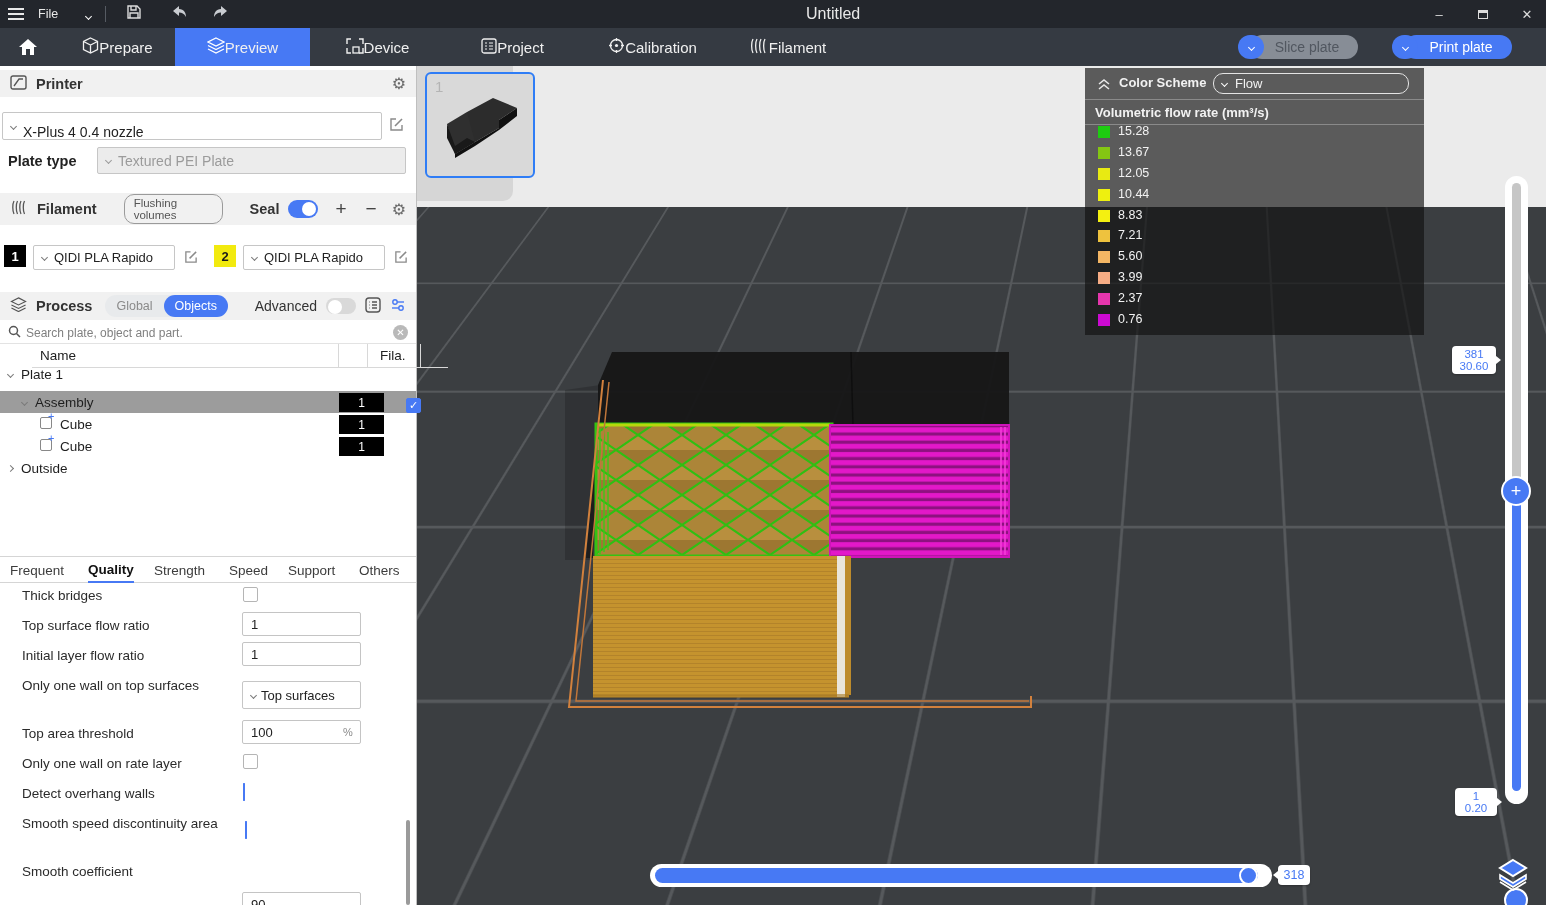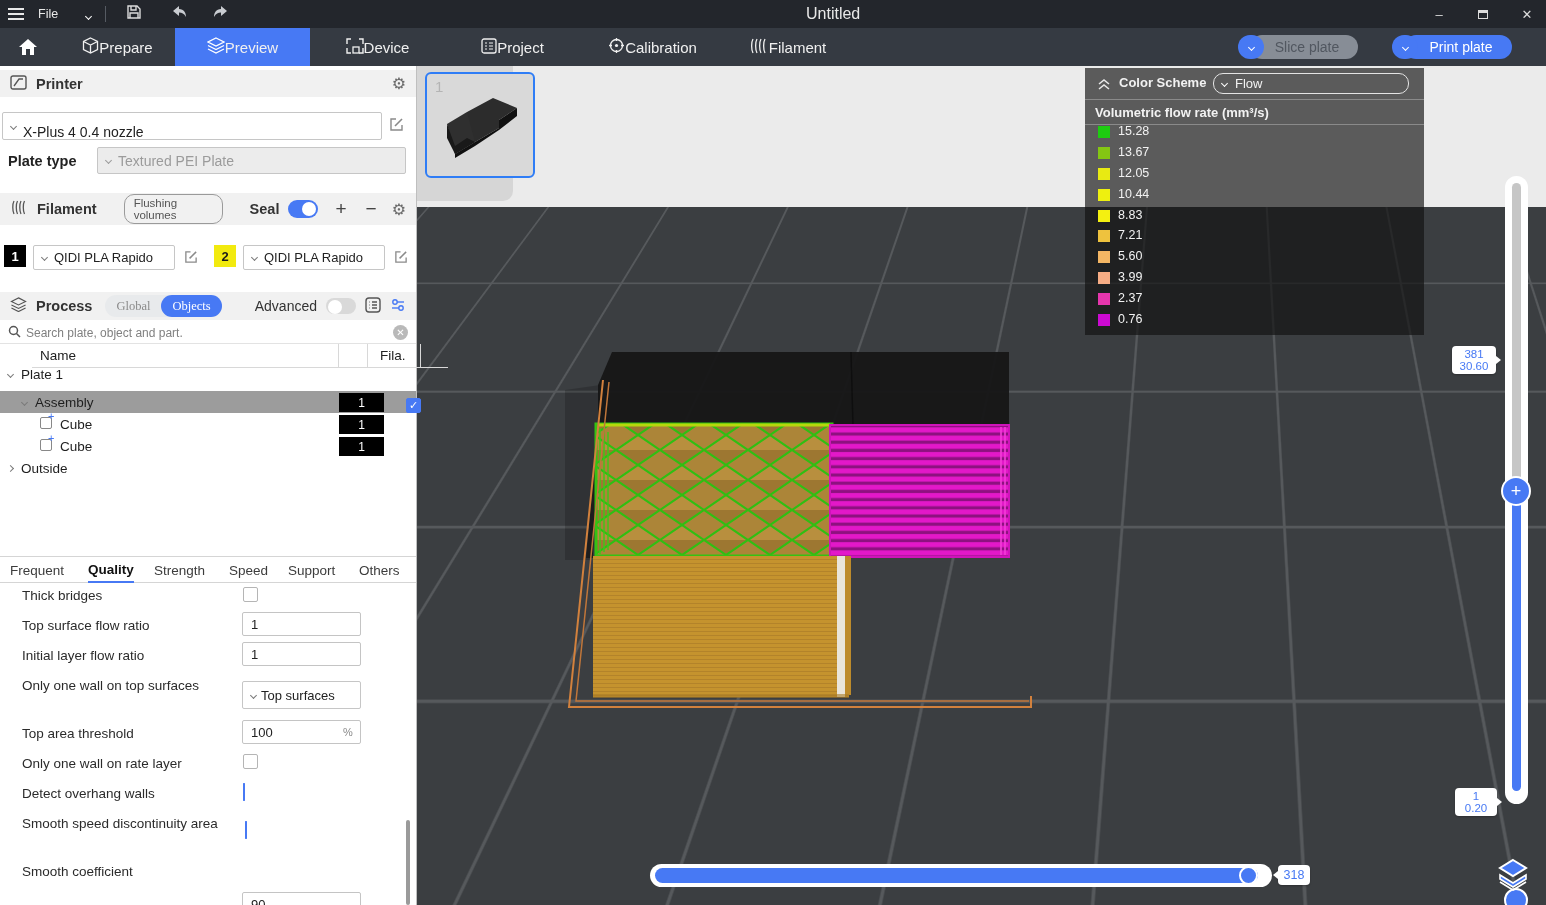--- a/index.html
+++ b/index.html
@@ -39,21 +39,21 @@
   .selbox { display:flex; align-items:center; gap:7px; border:1px solid #c6c6c6; border-radius:2px; background:#fff; padding:0 8px; cursor:pointer; }
   .selbox .lbl { font-size:13.5px; color:#222; white-space:nowrap; overflow:hidden; }
   .selbox.dis { background:#ececec; }
   .selbox.dis .lbl { color:#9b9b9b; }
   .editic { cursor:pointer; }
   .tgl { position:relative; width:34px; height:18px; border-radius:9px; cursor:pointer; }
   .tgl::after { content:""; position:absolute; width:14px; height:14px; border-radius:50%; background:#fff; top:2px; }
   .tgl.on { background:#4779f4; } .tgl.on::after { right:2px; }
   .tgl.off { background:#d9d9d9; } .tgl.off::after { left:2px; }
   .slot-badge { width:22px; height:22px; display:flex; align-items:center; justify-content:center; font-size:13px; font-weight:700; }
-  .scope-pill { display:flex; align-items:center; background:#e8eaec; border-radius:11px; height:22px;font-family:Liberation Serif, serif; }
+  .scope-pill { display:flex; align-items:center; background:#e8eaec; border-radius:11px; height:22px; }
   .scope-opt { font-size:12.5px; color:#8a8a8a; padding:0 11px; height:22px; display:flex; align-items:center; cursor:pointer; }
   .scope-opt.sel { background:#4779f4; color:#fff; border-radius:11px; }
   .cb { width:15px; height:15px; border:1px solid #b5b5b5; border-radius:2px; background:#fff; cursor:pointer; }
   .cb.on { background:#4779f4; border-color:#4779f4; position:relative; }
   .cb.on::after { content:"✓"; position:absolute; left:2.5px; top:0.5px; color:#fff; font-size:11px; }
   .fila-badge { position:absolute; left:339px; width:45px; height:19px; background:#000; color:#fff; font-size:12px; display:flex; align-items:center; justify-content:center; }
   .tree-row { position:absolute; left:0; width:416px; height:22px; display:flex; align-items:center; font-size:13.5px; color:#1e1e1e; cursor:pointer; }
   .ptab { position:absolute; top:0; height:26px; display:flex; align-items:center; font-size:13.5px; color:#3c3c3c; cursor:pointer; }
   .ptab.active { font-weight:700; color:#111; border-bottom:2px solid #4779f4; }
   .set-lbl { position:absolute; left:22px; font-size:13.5px; color:#2b2b2b; line-height:18px; }

